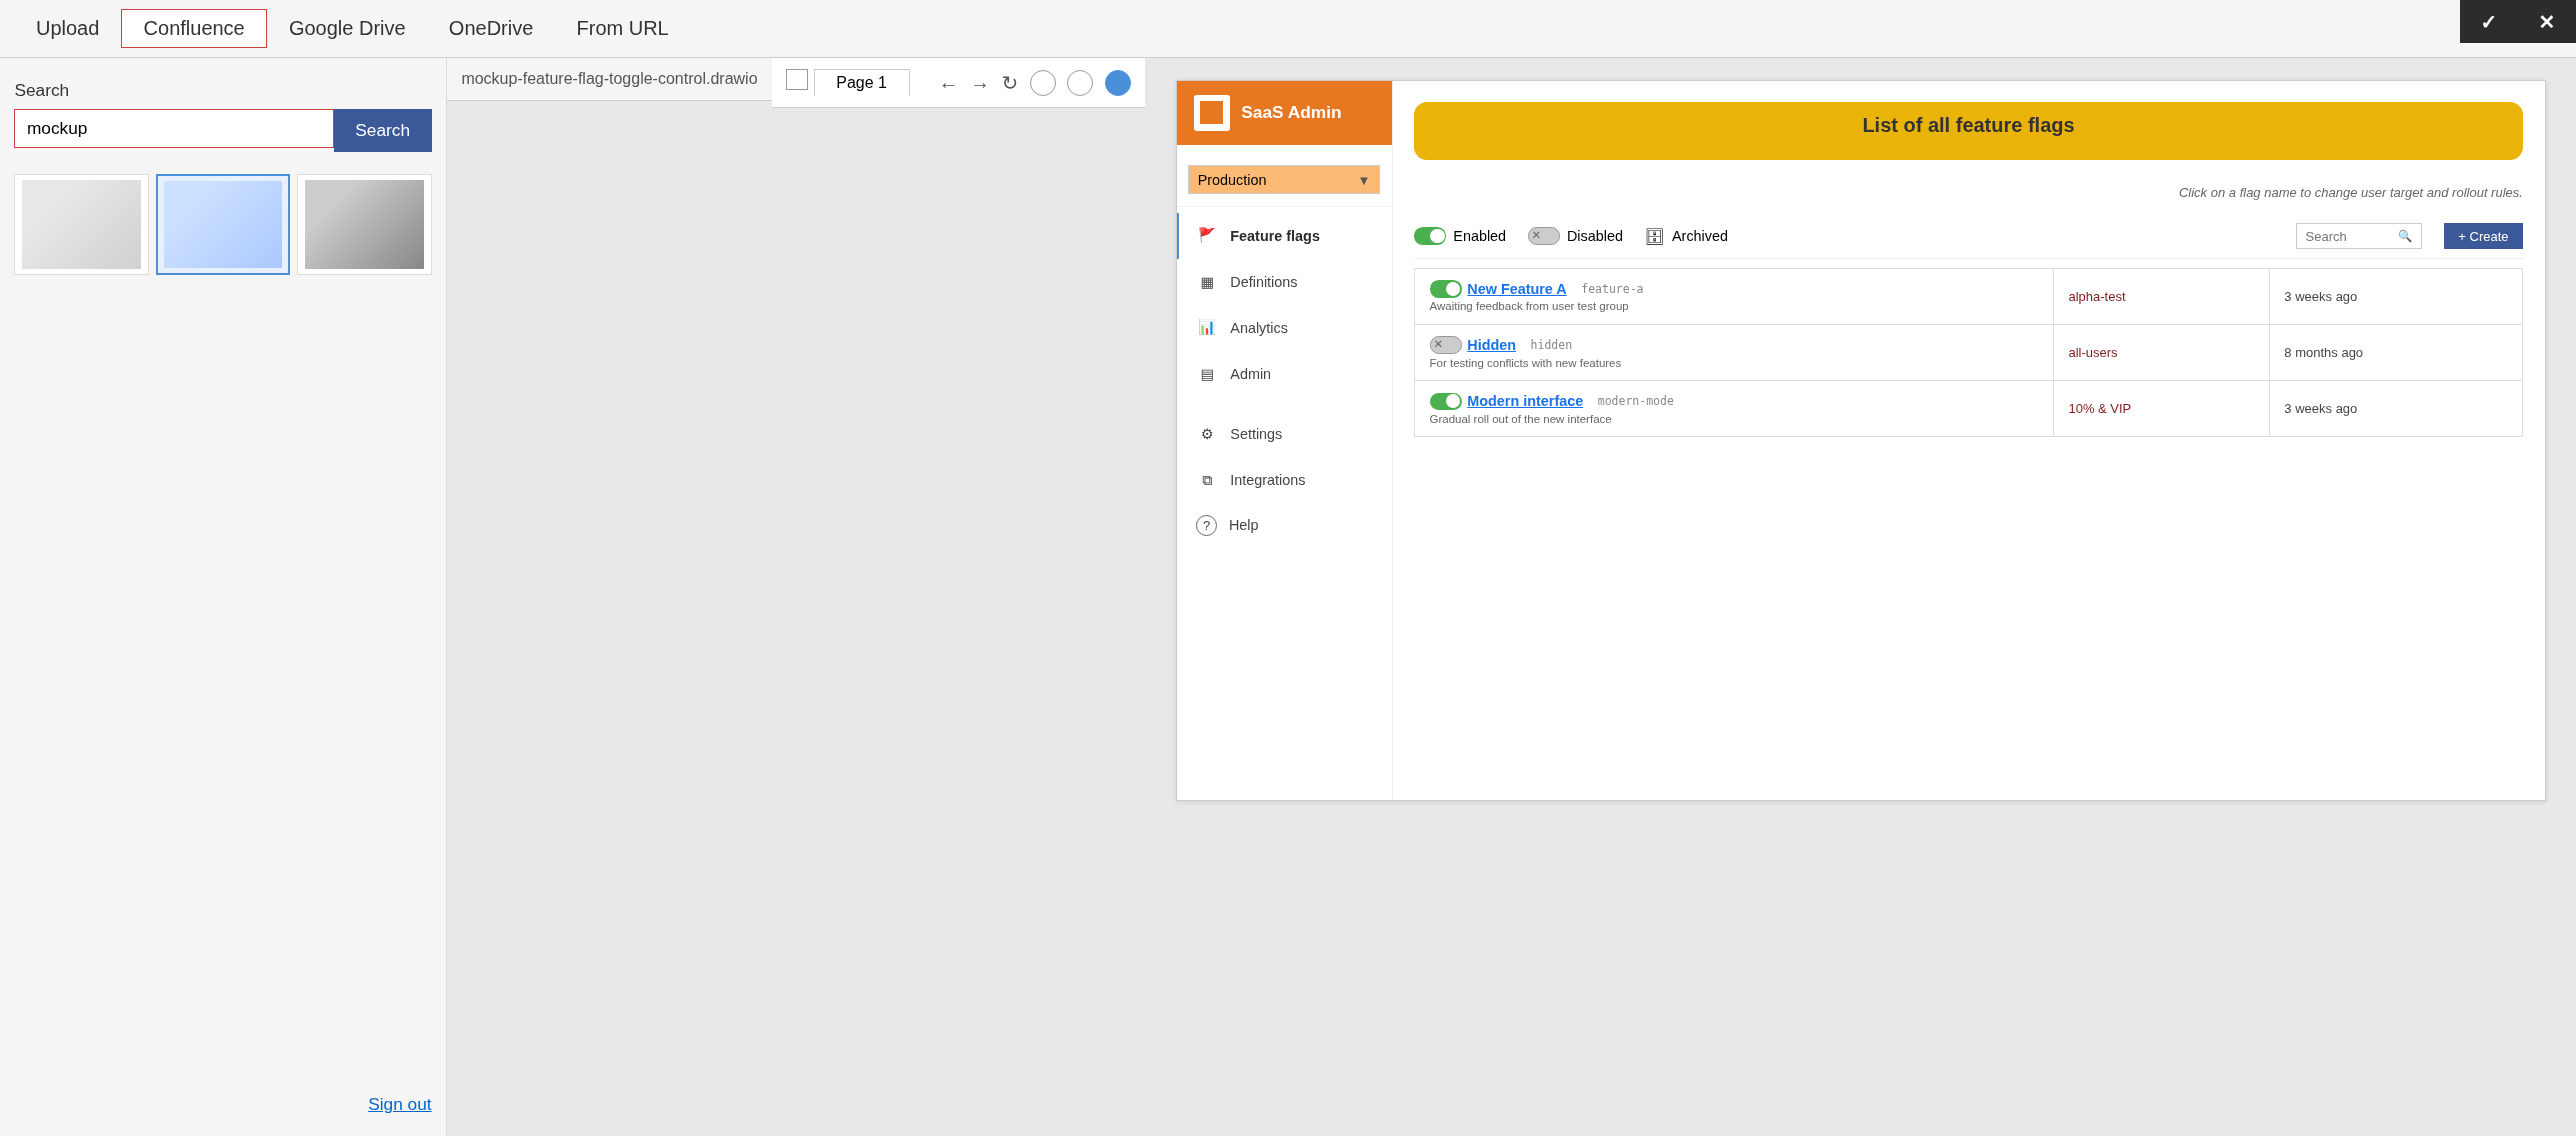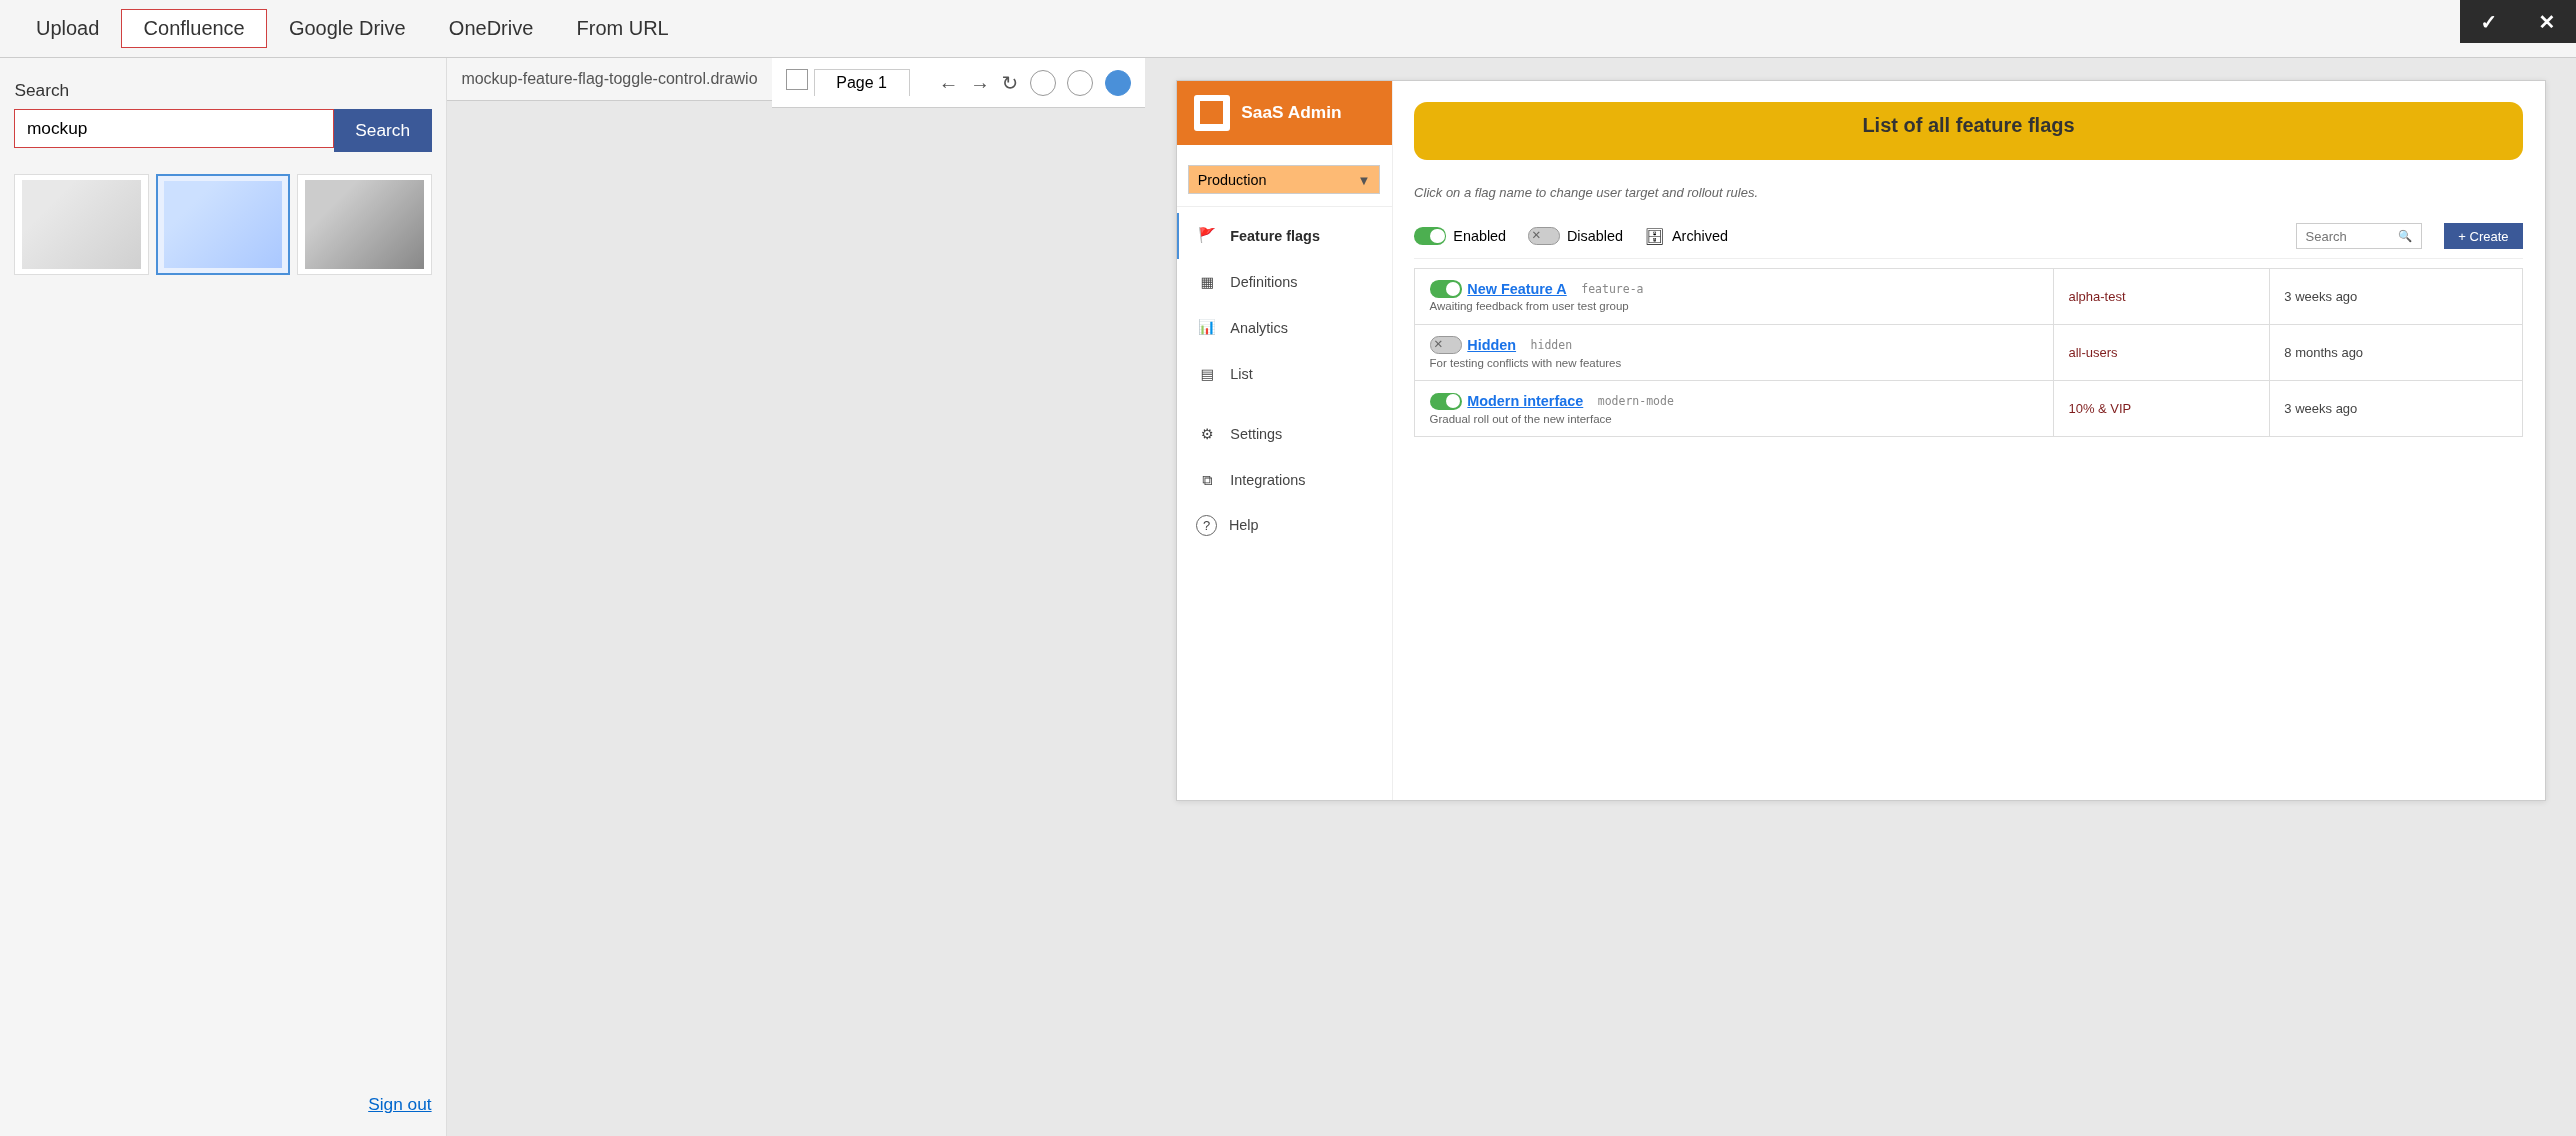--- a/index.html
+++ b/index.html
@@ -337,20 +337,21 @@
       color: #333;
       margin-bottom: 11.5px;
       text-align: center;
     }
 
     .click-instruction {
       font-size: 13px;
       color: #666;
       margin-bottom: 14.4px;
       font-style: italic;
+      text-align: right;
     }
 
     
     .ff-toolbar {
       display: flex;
       align-items: center;
       gap: 21.6px;
       padding: 8.7px 0;
       border-bottom: 0.7px solid #eee;
       margin-bottom: 0;
@@ -563,21 +564,21 @@
               <div class="nav-item">
                 <span class="nav-icon">▦</span>
                 <span>Definitions</span>
               </div>
               <div class="nav-item">
                 <span class="nav-icon">📊</span>
                 <span>Analytics</span>
               </div>
               <div class="nav-item">
                 <span class="nav-icon">▤</span>
-                <span>List</span>
+                <span>Admin</span>
               </div>
               <div class="nav-item" style="margin-top:14.4px;">
                 <span class="nav-icon">⚙</span>
                 <span>Settings</span>
               </div>
               <div class="nav-item">
                 <span class="nav-icon">⧉</span>
                 <span>Integrations</span>
               </div>
               <div class="nav-item">

